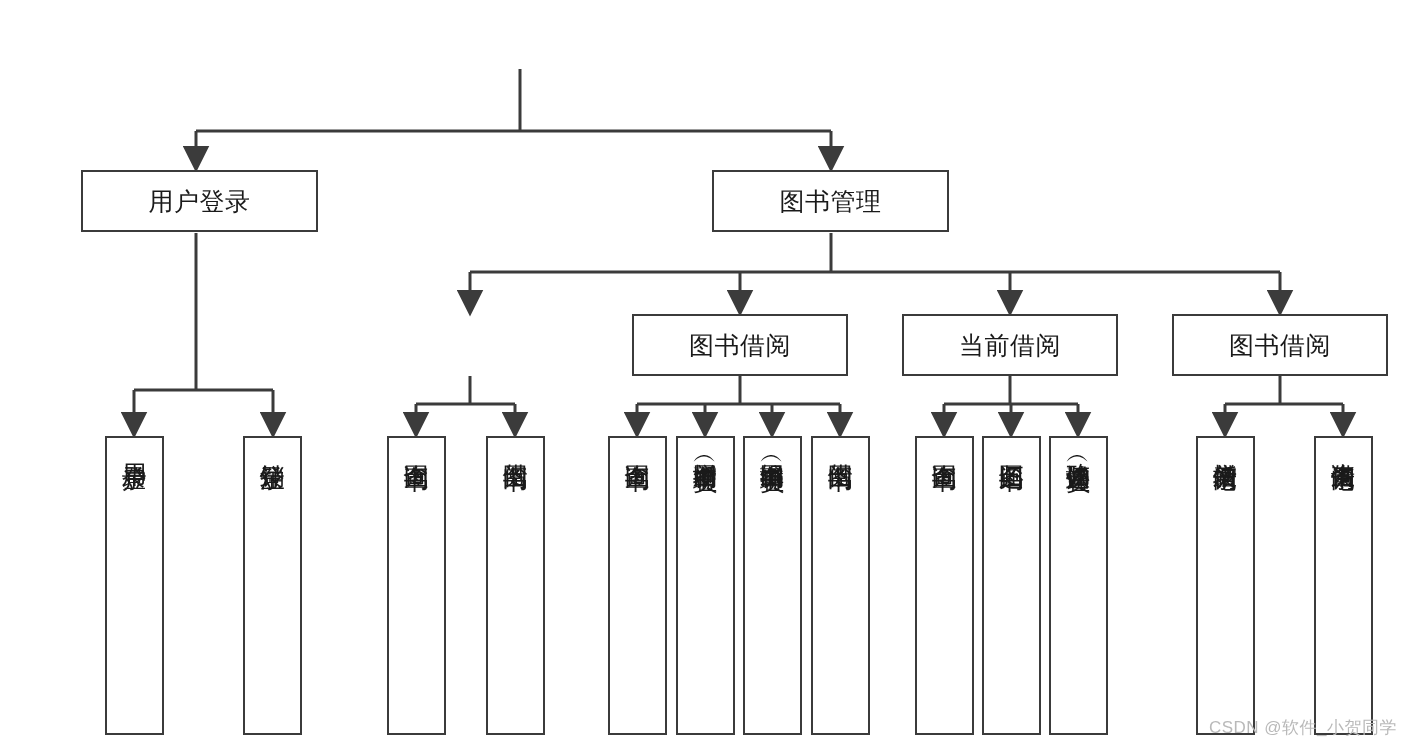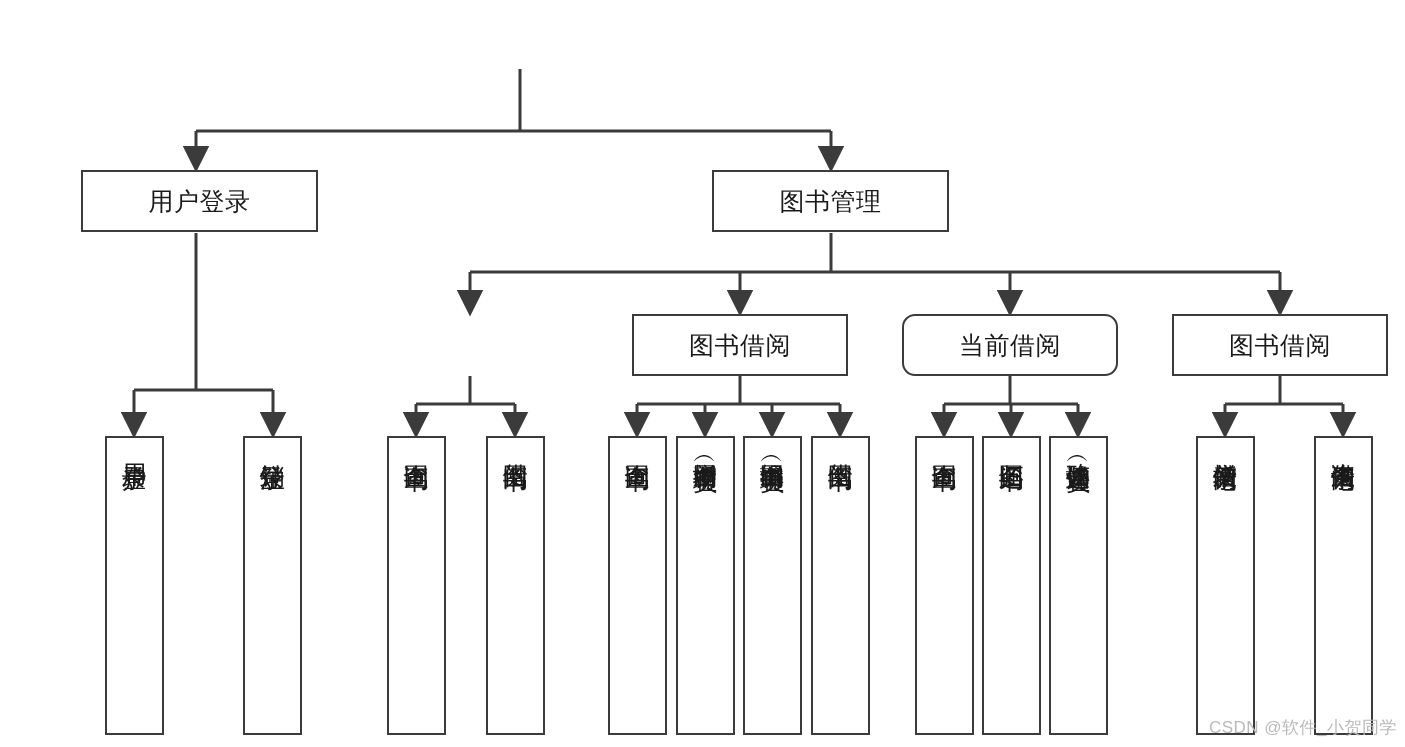--- a/index.html
+++ b/index.html
@@ -133,21 +133,21 @@
   <div class="node horiz" style="left:81px; top:170px; width:237px; height:62px;">
     <span class="label">用户登录</span>
   </div>
   <div class="node horiz" style="left:712px; top:170px; width:237px; height:62px;">
     <span class="label">图书管理</span>
   </div>
 
   <div class="node horiz" style="left:632px; top:314px; width:216px; height:62px;">
     <span class="label">图书借阅</span>
   </div>
-  <div class="node horiz" style="left:902px; top:314px; width:216px; height:62px;border-radius:13px;">
+  <div class="node horiz" style="left:902px; top:314px; width:216px; height:62px;">
     <span class="label">当前借阅</span>
   </div>
   <div class="node horiz" style="left:1172px; top:314px; width:216px; height:62px;">
     <span class="label">图书借阅</span>
   </div>
 
   <div class="node vert" style="left:105px; top:436px; width:59px; height:299px;">
     <span class="label">用户登录</span>
   </div>
   <div class="node vert" style="left:243px; top:436px; width:59px; height:299px;">

